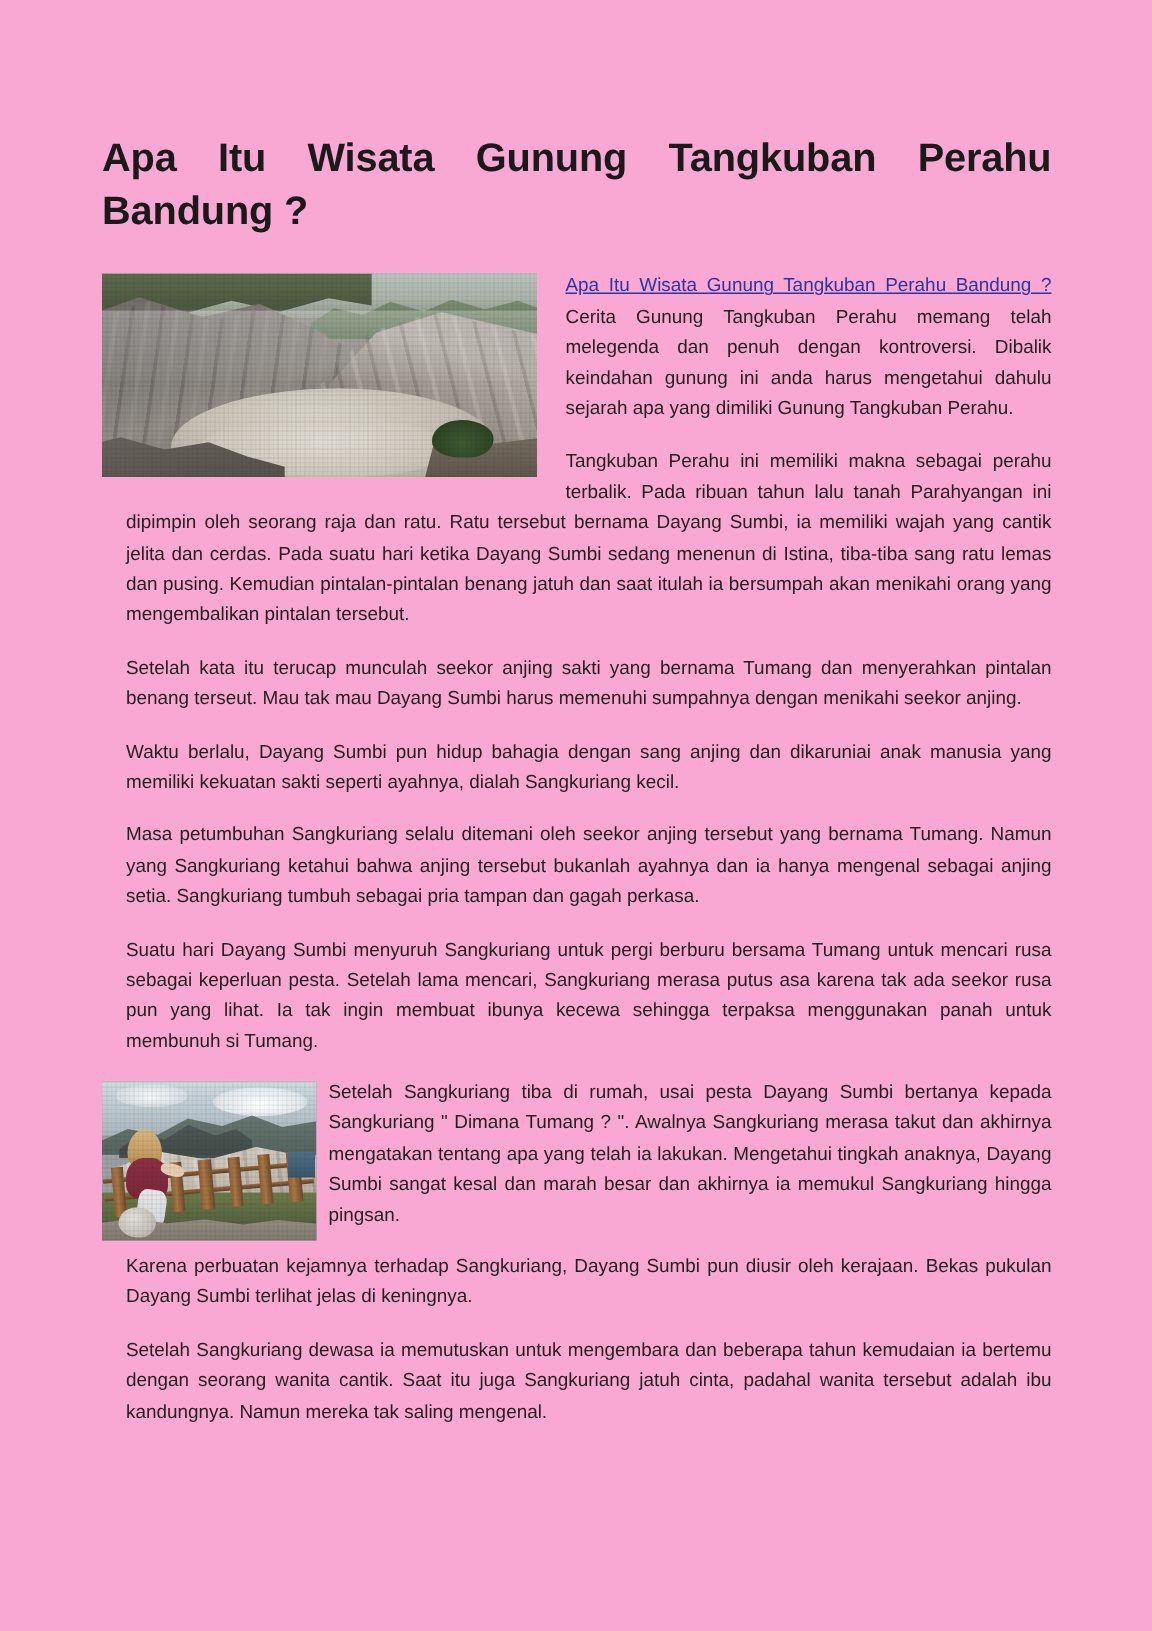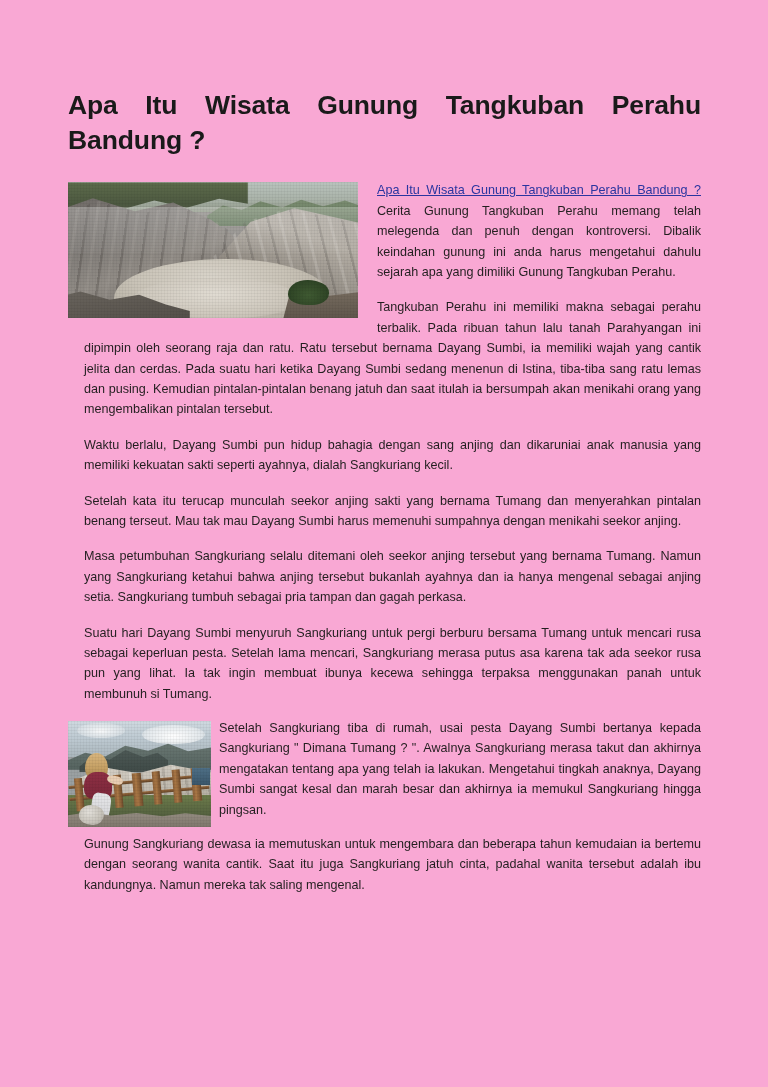--- a/index.html
+++ b/index.html
@@ -291,23 +291,23 @@
       <div class="crater-rock-br"></div>
       <div class="crater-bush-br"></div>
       <div class="crater-haze"></div>
       <div class="img-grain"></div>
     </div>
 
     <p class="body"><a class="inline-link" href="#">Apa Itu Wisata Gunung Tangkuban Perahu Bandung ?</a><span> Cerita Gunung Tangkuban Perahu memang telah melegenda dan penuh dengan kontroversi. Dibalik keindahan gunung ini anda harus mengetahui dahulu sejarah apa yang dimiliki Gunung Tangkuban Perahu.</span></p>
 
     <p class="body">Tangkuban Perahu ini memiliki makna sebagai perahu terbalik. Pada ribuan tahun lalu tanah Parahyangan ini dipimpin oleh seorang raja dan ratu. Ratu tersebut  bernama Dayang Sumbi, ia memiliki wajah yang cantik jelita  dan cerdas. Pada suatu hari ketika Dayang Sumbi sedang menenun di Istina, tiba-tiba sang ratu lemas dan pusing. Kemudian pintalan-pintalan benang jatuh dan saat itulah ia bersumpah akan menikahi orang yang mengembalikan pintalan tersebut.</p>
 
+    <p class="body">Setelah kata itu terucap munculah seekor anjing sakti yang bernama Tumang dan menyerahkan pintalan benang terseut. Mau tak mau Dayang Sumbi harus memenuhi sumpahnya dengan menikahi seekor anjing.</p>
+
     <p class="body">Waktu berlalu, Dayang Sumbi pun hidup bahagia dengan sang anjing dan dikaruniai anak manusia yang memiliki kekuatan sakti seperti ayahnya, dialah Sangkuriang kecil.</p>
-
-    <p class="body">Setelah kata itu terucap munculah seekor anjing sakti yang bernama Tumang dan menyerahkan pintalan benang terseut. Mau tak mau Dayang Sumbi harus memenuhi sumpahnya dengan menikahi seekor anjing.</p>
 
     <p class="body">Masa petumbuhan Sangkuriang selalu ditemani oleh seekor anjing tersebut yang bernama Tumang. Namun yang Sangkuriang ketahui bahwa anjing tersebut bukanlah ayahnya dan ia hanya mengenal sebagai anjing setia. Sangkuriang tumbuh sebagai pria tampan dan gagah perkasa.</p>
 
     <p class="body tight">Suatu hari Dayang Sumbi menyuruh Sangkuriang untuk pergi berburu  bersama Tumang untuk mencari rusa sebagai keperluan pesta. Setelah lama mencari, Sangkuriang merasa putus asa karena tak ada seekor rusa pun yang lihat. Ia tak ingin membuat ibunya kecewa sehingga terpaksa menggunakan panah untuk membunuh si Tumang.</p>
 
     <div class="img-float-2">
       <div class="p2-sky"></div>
       <div class="p2-cloud-a"></div>
       <div class="p2-cloud-b"></div>
       <div class="p2-mtn-far"></div>
@@ -331,17 +331,18 @@
       <div class="p2-person-body"></div>
       <div class="p2-person-arm"></div>
       <div class="p2-person-legs"></div>
       <div class="p2-ground-rock"></div>
       <div class="p2-boulder"></div>
       <div class="img-grain"></div>
     </div>
 
     <p class="body tight">Setelah Sangkuriang tiba di rumah, usai pesta Dayang Sumbi bertanya kepada Sangkuriang " Dimana Tumang ? ". Awalnya Sangkuriang merasa takut dan akhirnya mengatakan tentang apa yang telah ia lakukan. Mengetahui tingkah anaknya, Dayang Sumbi sangat kesal dan marah besar dan akhirnya ia memukul Sangkuriang hingga pingsan.</p>
 
-
-    <p class="body">Gunung Sangkuriang dewasa ia memutuskan untuk mengembara dan beberapa tahun kemudaian ia bertemu dengan seorang wanita cantik. Saat itu juga Sangkuriang jatuh cinta, padahal wanita tersebut adalah ibu kandungnya. Namun mereka tak saling mengenal.</p>
+    <p class="body">Karena perbuatan kejamnya terhadap Sangkuriang, Dayang Sumbi pun diusir oleh kerajaan. Bekas pukulan Dayang Sumbi terlihat jelas di keningnya.</p>
+
+    <p class="body">Setelah Sangkuriang dewasa ia memutuskan untuk mengembara dan beberapa tahun kemudaian ia bertemu dengan seorang wanita cantik. Saat itu juga Sangkuriang jatuh cinta, padahal wanita tersebut adalah ibu kandungnya. Namun mereka tak saling mengenal.</p>
 
   </div>
 </div>
 
 </body></html>

